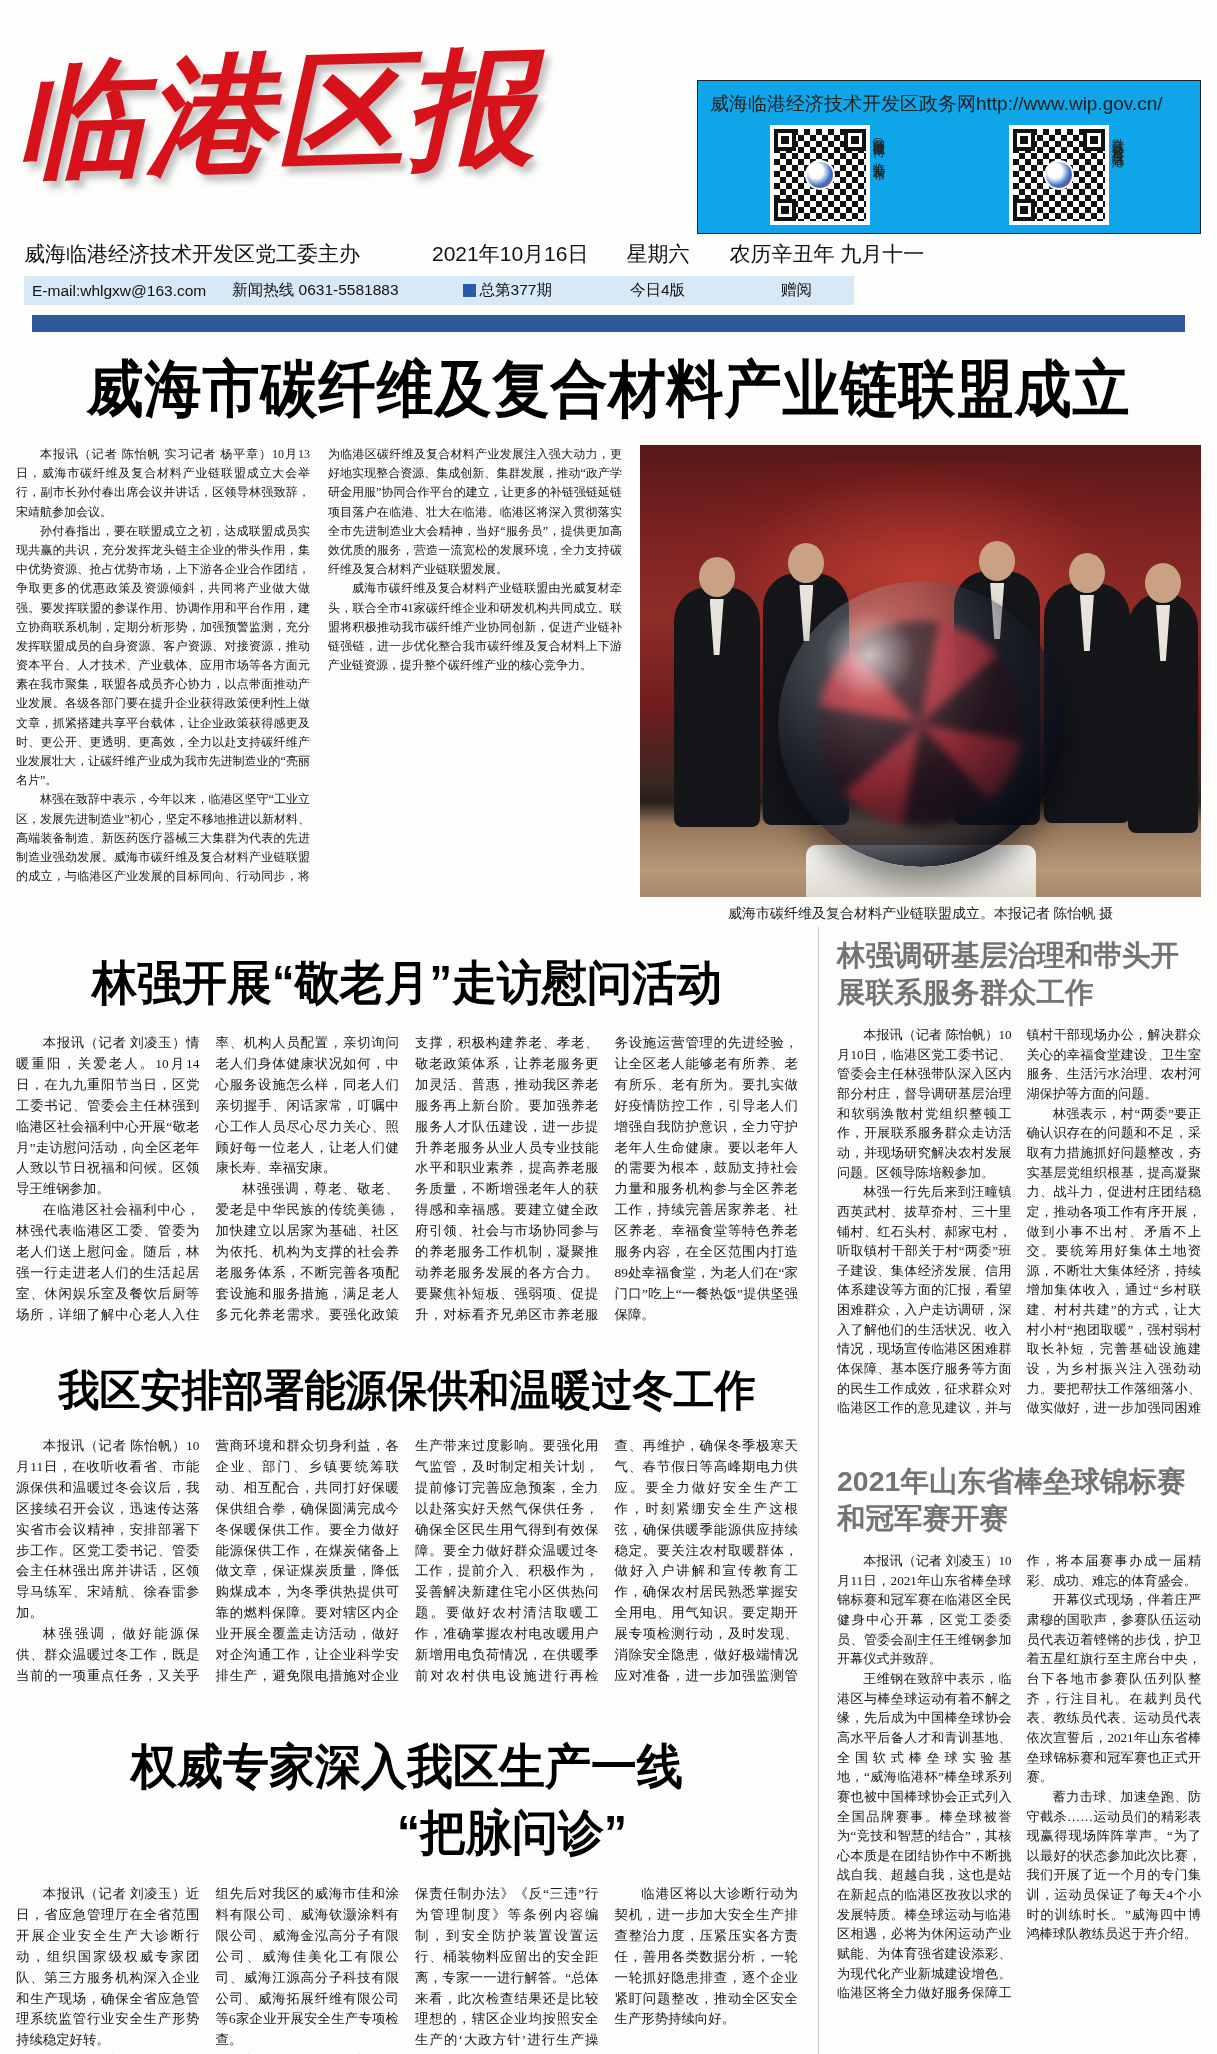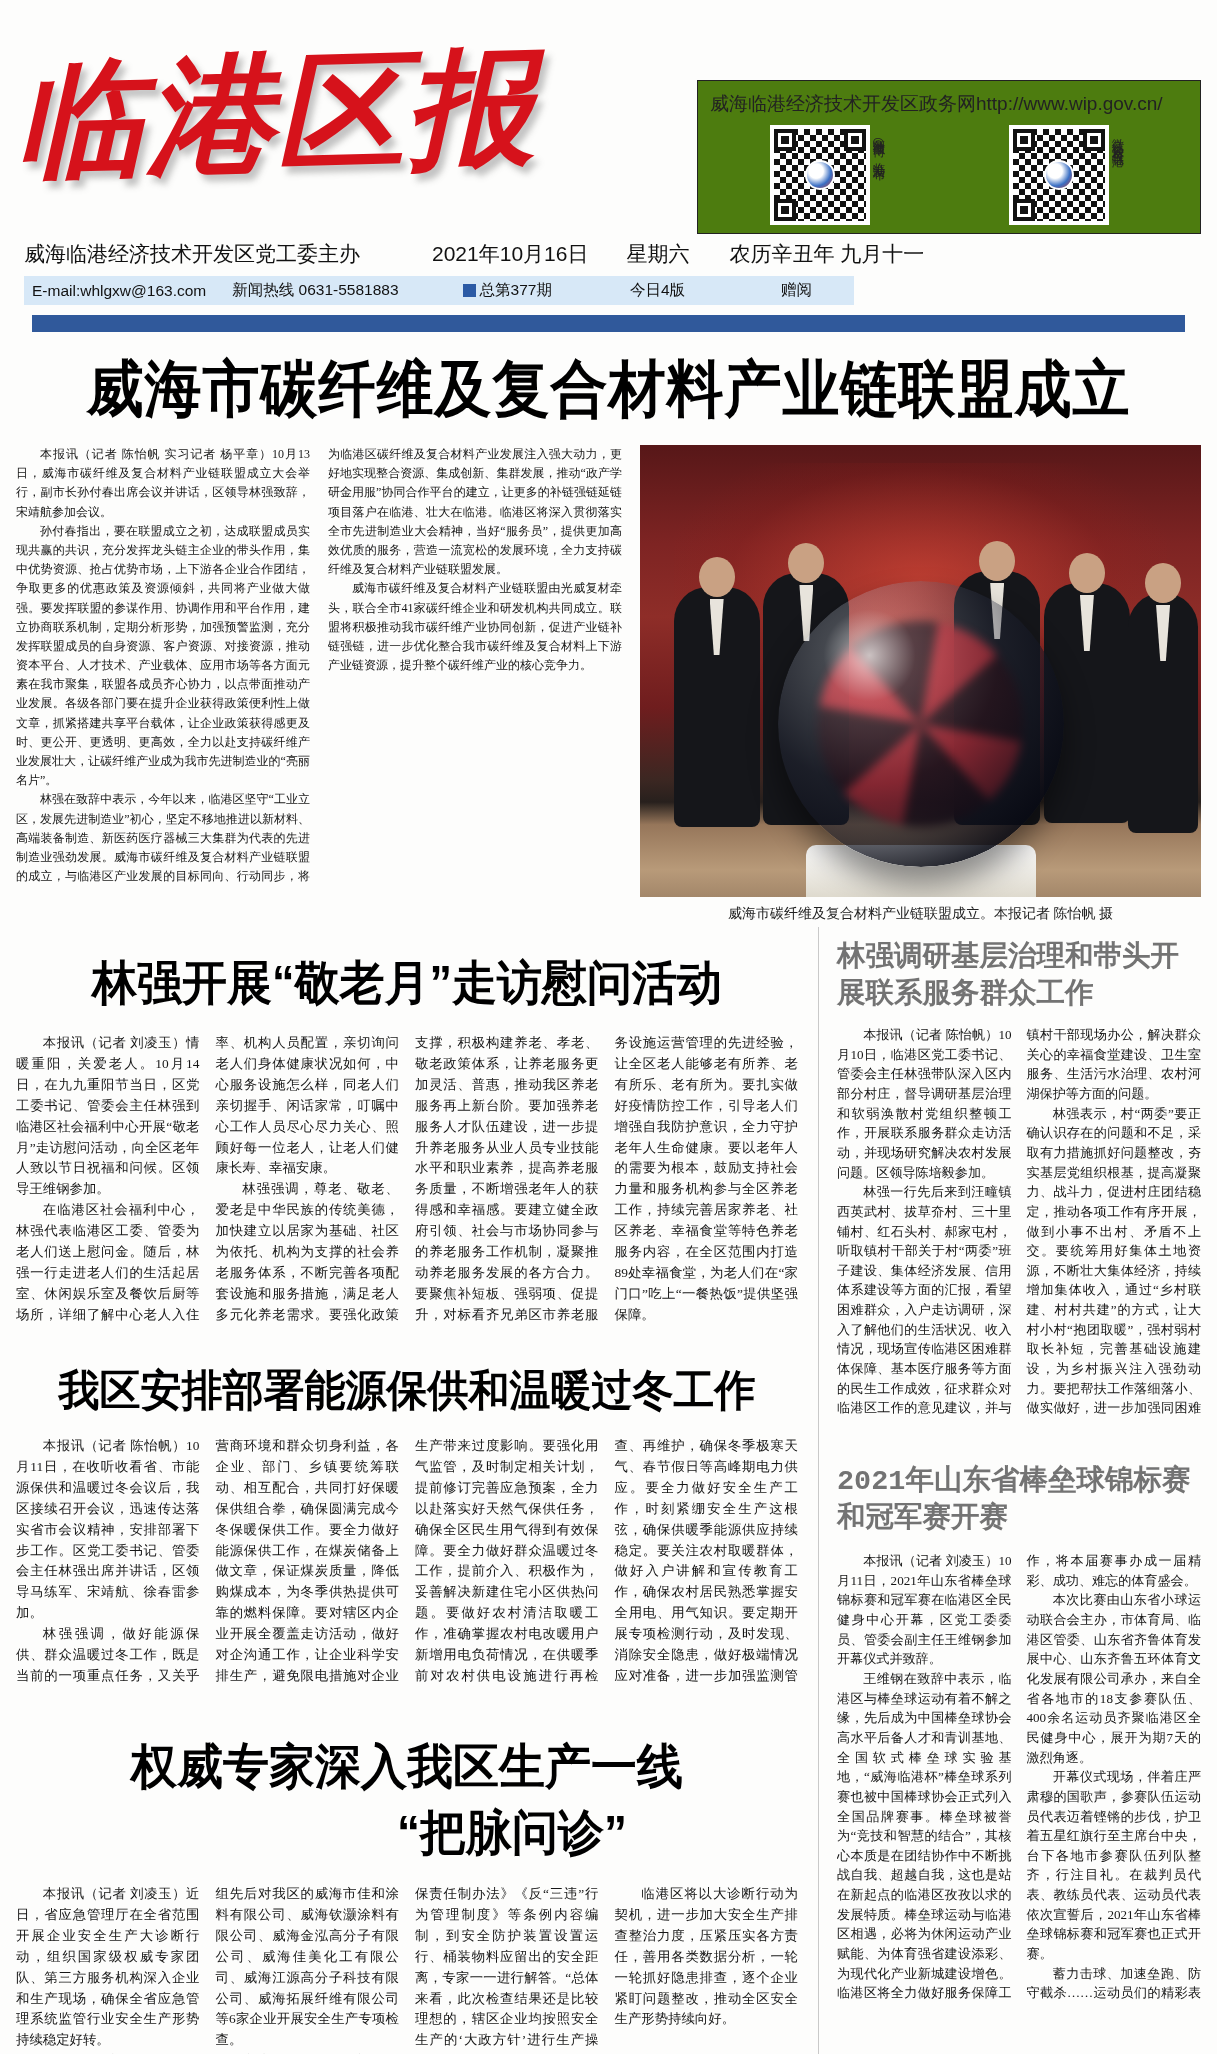--- a/index.html
+++ b/index.html
@@ -4,21 +4,21 @@
 <style>
   html,body{margin:0;padding:0;background:#e8e8e8;}
   .page{position:relative;width:1217px;height:2054px;margin:0 auto;background:#fdfdfc;
         font-family:"Liberation Serif",serif;color:#161616;overflow:hidden;}
   
   .header{padding:18px 16px 0;}
   .header-top{display:flex;align-items:flex-start;}
   .masthead{flex:0 0 580px;font-size:128px;line-height:1.35;font-weight:900;color:#d6121b;
             font-style:italic;letter-spacing:2px;white-space:nowrap;
             text-shadow:5px 7px 6px rgba(90,90,90,.35);transform:rotate(-1.5deg);margin-top:10px;}
-  .gov-box{margin-left:auto;margin-top:62px;width:478px;border:1px solid #222;background:#4d7c0f;
+  .gov-box{margin-left:auto;margin-top:62px;width:478px;border:1px solid #222;background:#0ea5e9;
            padding:10px 12px 12px;}
   .gov-site{font-family:"Liberation Sans",sans-serif;font-size:19px;color:#222;}
   .qr-row{display:flex;justify-content:space-around;margin-top:12px;}
   .qr-unit{display:flex;align-items:flex-start;}
   .qr{position:relative;width:92px;height:92px;
       background:repeating-conic-gradient(#111 0% 25%, #fff 0% 50%) 0 0/12px 12px;
       outline:4px solid #fff;}
   .qr-eye{position:absolute;width:22px;height:22px;border:4px solid #111;background:#fff;box-sizing:border-box;}
   .qr-eye::after{content:"";position:absolute;inset:3px;background:#111;}
   .qr-eye.tl{top:0;left:0}.qr-eye.tr{top:0;right:0}.qr-eye.bl{bottom:0;left:0}
@@ -68,21 +68,21 @@
   .lower{display:flex;padding:4px 16px 0;gap:20px;}
   .lower-left{flex:0 0 782px;}
   .lower-right{flex:1;border-left:1px solid #c9c9c9;padding-left:18px;min-width:0;}
   .art-title-c{font-family:"Liberation Sans",sans-serif;font-weight:900;text-align:center;color:#000;}
   .t2{font-size:45px;margin:26px 0 20px;transform:scaleY(1.05);}
   .t4{font-size:41px;margin:30px 0 18px;transform:scaleY(1.05);}
   .t5{font-size:46px;margin:30px 0 4px;transform:scaleY(1.05);}
   .t5b{font-size:46px;margin:2px 0 20px;padding-left:210px;transform:scaleY(1.05);}
   .art-title-r{font-family:"Liberation Sans",sans-serif;font-weight:900;font-size:28.5px;line-height:1.3;
                color:#737373;margin:10px 0 14px;}
-  .t6{margin-top:26px;font-family:Liberation Mono, monospace;}
+  .t6{margin-top:26px;}
   .cols4{column-count:4;column-gap:16px;column-fill:auto;overflow:hidden;
          font-size:13.4px;line-height:1.56;text-align:justify;}
   .b2{height:300px;}
   .b4{height:270px;}
   .b5{height:246px;}
   .cols2{column-count:2;column-gap:15px;column-fill:auto;overflow:hidden;
          font-size:13.1px;line-height:1.5;text-align:justify;}
   .b3{height:412px;}
   .b6{height:470px;}
 </style>
@@ -207,21 +207,20 @@
           <p class="para">林强表示，村“两委”要正确认识存在的问题和不足，采取有力措施抓好问题整改，夯实基层党组织根基，提高凝聚力、战斗力，促进村庄团结稳定，推动各项工作有序开展，做到小事不出村、矛盾不上交。要统筹用好集体土地资源，不断壮大集体经济，持续增加集体收入，通过“乡村联建、村村共建”的方式，让大村小村“抱团取暖”，强村弱村取长补短，完善基础设施建设，为乡村振兴注入强劲动力。要把帮扶工作落细落小、做实做好，进一步加强同困难群众的沟通交流，不断增强困难群众的获得感、幸福感、安全感。要进一步压实各级河湖长责任，时刻关注雨情水情汛情，加强值守、统筹联动、快速响应，坚决打好打赢防汛“主动仗”。</p>
 
         </div>
       </div>
 
       <div>
         <h2 class="art-title-r t6">2021年山东省棒垒球锦标赛和冠军赛开赛</h2>
         <div class="cols2 b6">
           <p class="para">本报讯（记者 刘凌玉）10月11日，2021年山东省棒垒球锦标赛和冠军赛在临港区全民健身中心开幕，区党工委委员、管委会副主任王维钢参加开幕仪式并致辞。</p>
           <p class="para">王维钢在致辞中表示，临港区与棒垒球运动有着不解之缘，先后成为中国棒垒球协会高水平后备人才和青训基地、全国软式棒垒球实验基地，“威海临港杯”棒垒球系列赛也被中国棒球协会正式列入全国品牌赛事。棒垒球被誉为“竞技和智慧的结合”，其核心本质是在团结协作中不断挑战自我、超越自我，这也是站在新起点的临港区孜孜以求的发展特质。棒垒球运动与临港区相遇，必将为休闲运动产业赋能、为体育强省建设添彩、为现代化产业新城建设增色。临港区将全力做好服务保障工作，将本届赛事办成一届精彩、成功、难忘的体育盛会。</p>
-          <p class="para">本次比赛由山东省小球运动联合会主办，市体育局、临港区管委、山东省齐鲁体育发展中心、山东齐鲁五环体育文化发展有限公司承办，来自全省各地市的18支参赛队伍、400余名运动员齐聚临港区全民健身中心，展开为期7天的激烈角逐。</p>
           <p class="para">开幕仪式现场，伴着庄严肃穆的国歌声，参赛队伍运动员代表迈着铿锵的步伐，护卫着五星红旗行至主席台中央，台下各地市参赛队伍列队整齐，行注目礼。在裁判员代表、教练员代表、运动员代表依次宣誓后，2021年山东省棒垒球锦标赛和冠军赛也正式开赛。</p>
           <p class="para">蓄力击球、加速垒跑、防守截杀……运动员们的精彩表现赢得现场阵阵掌声。“为了以最好的状态参加此次比赛，我们开展了近一个月的专门集训，运动员保证了每天4个小时的训练时长。”威海四中博鸿棒球队教练员迟于卉介绍。</p>
 
         </div>
       </div>
 
     </div>
   </div>
 
 </div>

